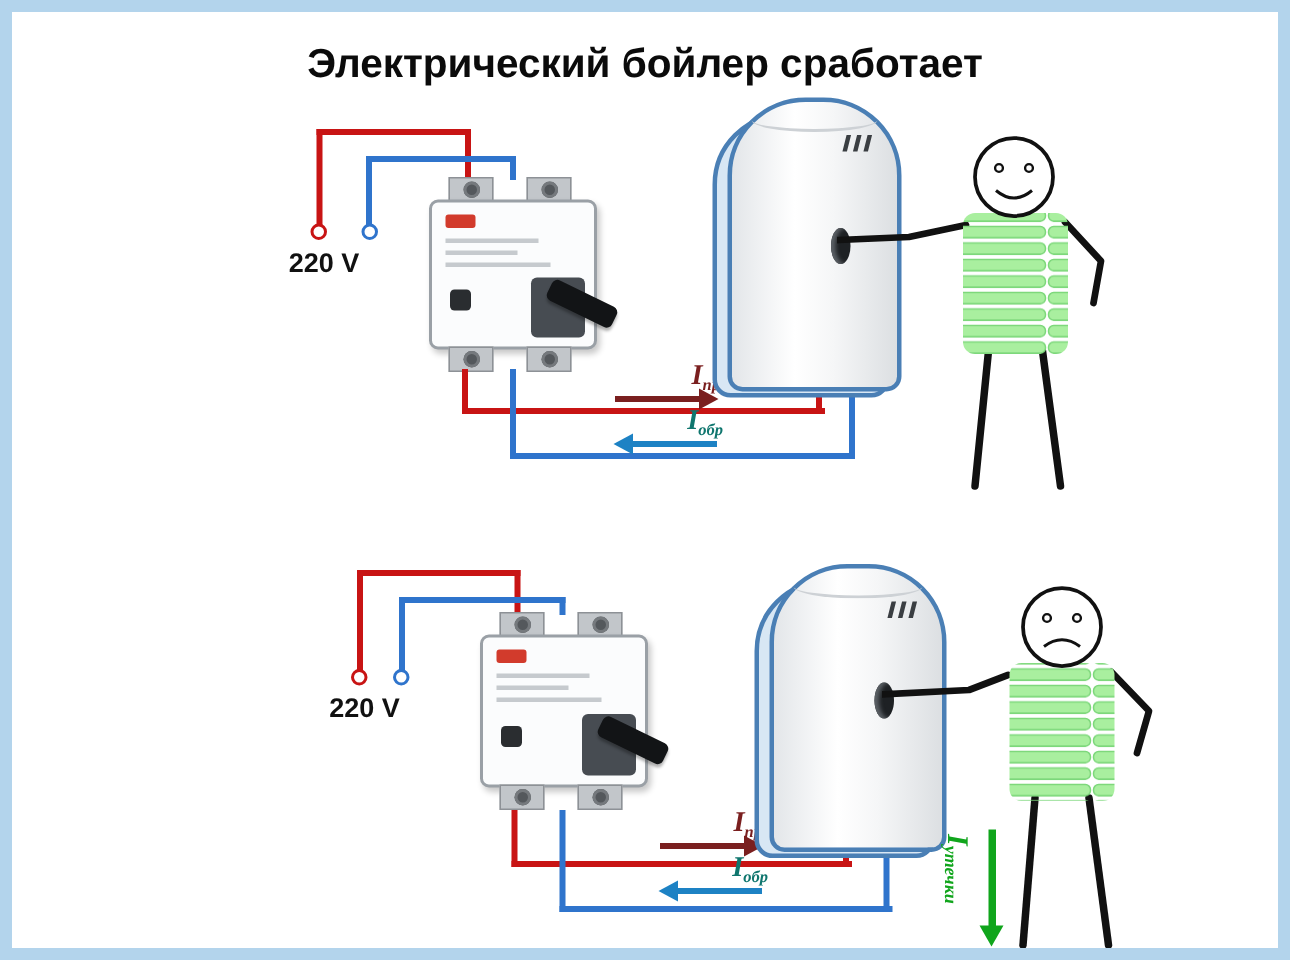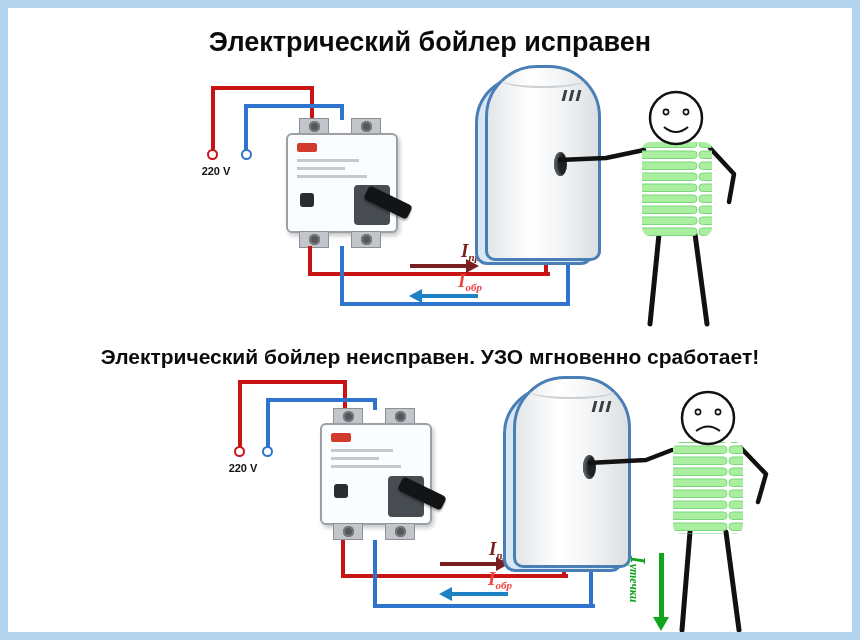--- a/index.html
+++ b/index.html
@@ -12,27 +12,27 @@
   #title1{top:19px;font-size:27px}
   #title2{top:337px;font-size:21px}
 
   .wire{position:absolute}
   .w-live{background:#c81414}
   .w-neutral{background:#2f74cc}
 
   .terminal{position:absolute;width:11px;height:11px;border-radius:50%;background:#fff}
   .t-live{border:2.5px solid #c81414}
   .t-neutral{border:2.5px solid #2f74cc}
-  .v-label{position:absolute;font-weight:bold;font-size:11px;color:#111;text-align:center}
+  .v-label{position:absolute;font-weight:bold;font-size:18px;color:#111;text-align:center}
 
   .cur-label{position:absolute;text-align:right;font-family:"Liberation Serif",serif;width:70px}
   .cur-label .sym{font-style:italic;font-weight:bold;font-size:19px}
   .cur-label sub{font-size:11px;font-weight:bold;font-style:italic}
   .cl-fwd{color:#7a1f1f}
-  .cl-ret{color:#ef4444}
+  .cl-ret{color:#0f766e}
 
   .arrow-shaft{position:absolute;height:4px}
   .ah{position:absolute;width:0;height:0}
   .ah-r{border-top:7px solid transparent;border-bottom:7px solid transparent;border-left:13px solid currentColor}
   .ah-l{border-top:7px solid transparent;border-bottom:7px solid transparent;border-right:13px solid currentColor}
   .ah-d{border-left:8px solid transparent;border-right:8px solid transparent;border-top:14px solid currentColor}
 
   .formula{position:absolute;font-family:"Liberation Serif",serif;border-bottom:3px solid #4a8ad4;padding:0 8px 5px 2px;white-space:nowrap}
   .formula .sym{font-style:italic;font-weight:bold}
   .formula sub{font-weight:bold;font-style:italic}
@@ -65,21 +65,21 @@
   .bk-recess{position:absolute;right:6px;top:52%;width:36px;height:42%;background:#474c52;border-radius:4px}
   .bk-toggle{position:absolute;right:-16px;top:62%;width:48px;height:15px;background:#121416;border-radius:4px;transform:rotate(26deg);box-shadow:1px 2px 2px rgba(0,0,0,.3)}
   .bk-btn{position:absolute;left:12px;top:60%;width:14px;height:14px;background:#2a2d30;border-radius:3px}
   .breaker i{display:block}
 </style>
 </head>
 <body>
 
 <div id="stage">
 
-  <div class="title" id="title1">Электрический бойлер исправен</div>
+  <div class="title" id="title1">Электрический бойлер сработает</div>
 
   <div class="wire w-live" style="left:203px;top:78px;width:4px;height:70px"></div>
   <div class="wire w-live" style="left:203px;top:78px;width:103px;height:4px"></div>
   <div class="wire w-live" style="left:302px;top:78px;width:4px;height:34px"></div>
   <div class="wire w-neutral" style="left:236px;top:96px;width:4px;height:52px"></div>
   <div class="wire w-neutral" style="left:236px;top:96px;width:100px;height:4px"></div>
   <div class="wire w-neutral" style="left:332px;top:96px;width:4px;height:16px"></div>
 
   <span class="terminal t-live" style="left:199px;top:141px"></span>
   <span class="terminal t-neutral" style="left:233px;top:141px"></span>
@@ -152,21 +152,20 @@
     <polyline points="152,64 176,90 171,118" fill="none" stroke="#111" stroke-width="4.5" stroke-linecap="round" stroke-linejoin="round"></polyline>
     <line x1="101" y1="150" x2="92" y2="240" stroke="#111" stroke-width="5" stroke-linecap="round"></line>
     <line x1="137" y1="150" x2="149" y2="240" stroke="#111" stroke-width="5" stroke-linecap="round"></line>
     <rect x="84" y="58" width="70" height="94" rx="8" fill="url(#sw1)"></rect>
     <circle cx="118" cy="34" r="26" fill="#fff" stroke="#111" stroke-width="2.5"></circle>
     <circle cx="108" cy="28" r="2.6" fill="none" stroke="#111" stroke-width="1.6"></circle>
     <circle cx="128" cy="28" r="2.6" fill="none" stroke="#111" stroke-width="1.6"></circle>
     <path d="M106,43 Q118,53 130,43" fill="none" stroke="#111" stroke-width="2"></path>
   </svg>
 
-  <div class="title" id="title2">Электрический бойлер неисправен. УЗО мгновенно сработает!</div>
 
   <div class="wire w-live" style="left:230px;top:372px;width:4px;height:67px"></div>
   <div class="wire w-live" style="left:230px;top:372px;width:109px;height:4px"></div>
   <div class="wire w-live" style="left:335px;top:372px;width:4px;height:30px"></div>
   <div class="wire w-neutral" style="left:258px;top:390px;width:4px;height:49px"></div>
   <div class="wire w-neutral" style="left:258px;top:390px;width:111px;height:4px"></div>
   <div class="wire w-neutral" style="left:365px;top:390px;width:4px;height:12px"></div>
 
   <span class="terminal t-live" style="left:226px;top:438px"></span>
   <span class="terminal t-neutral" style="left:254px;top:438px"></span>

